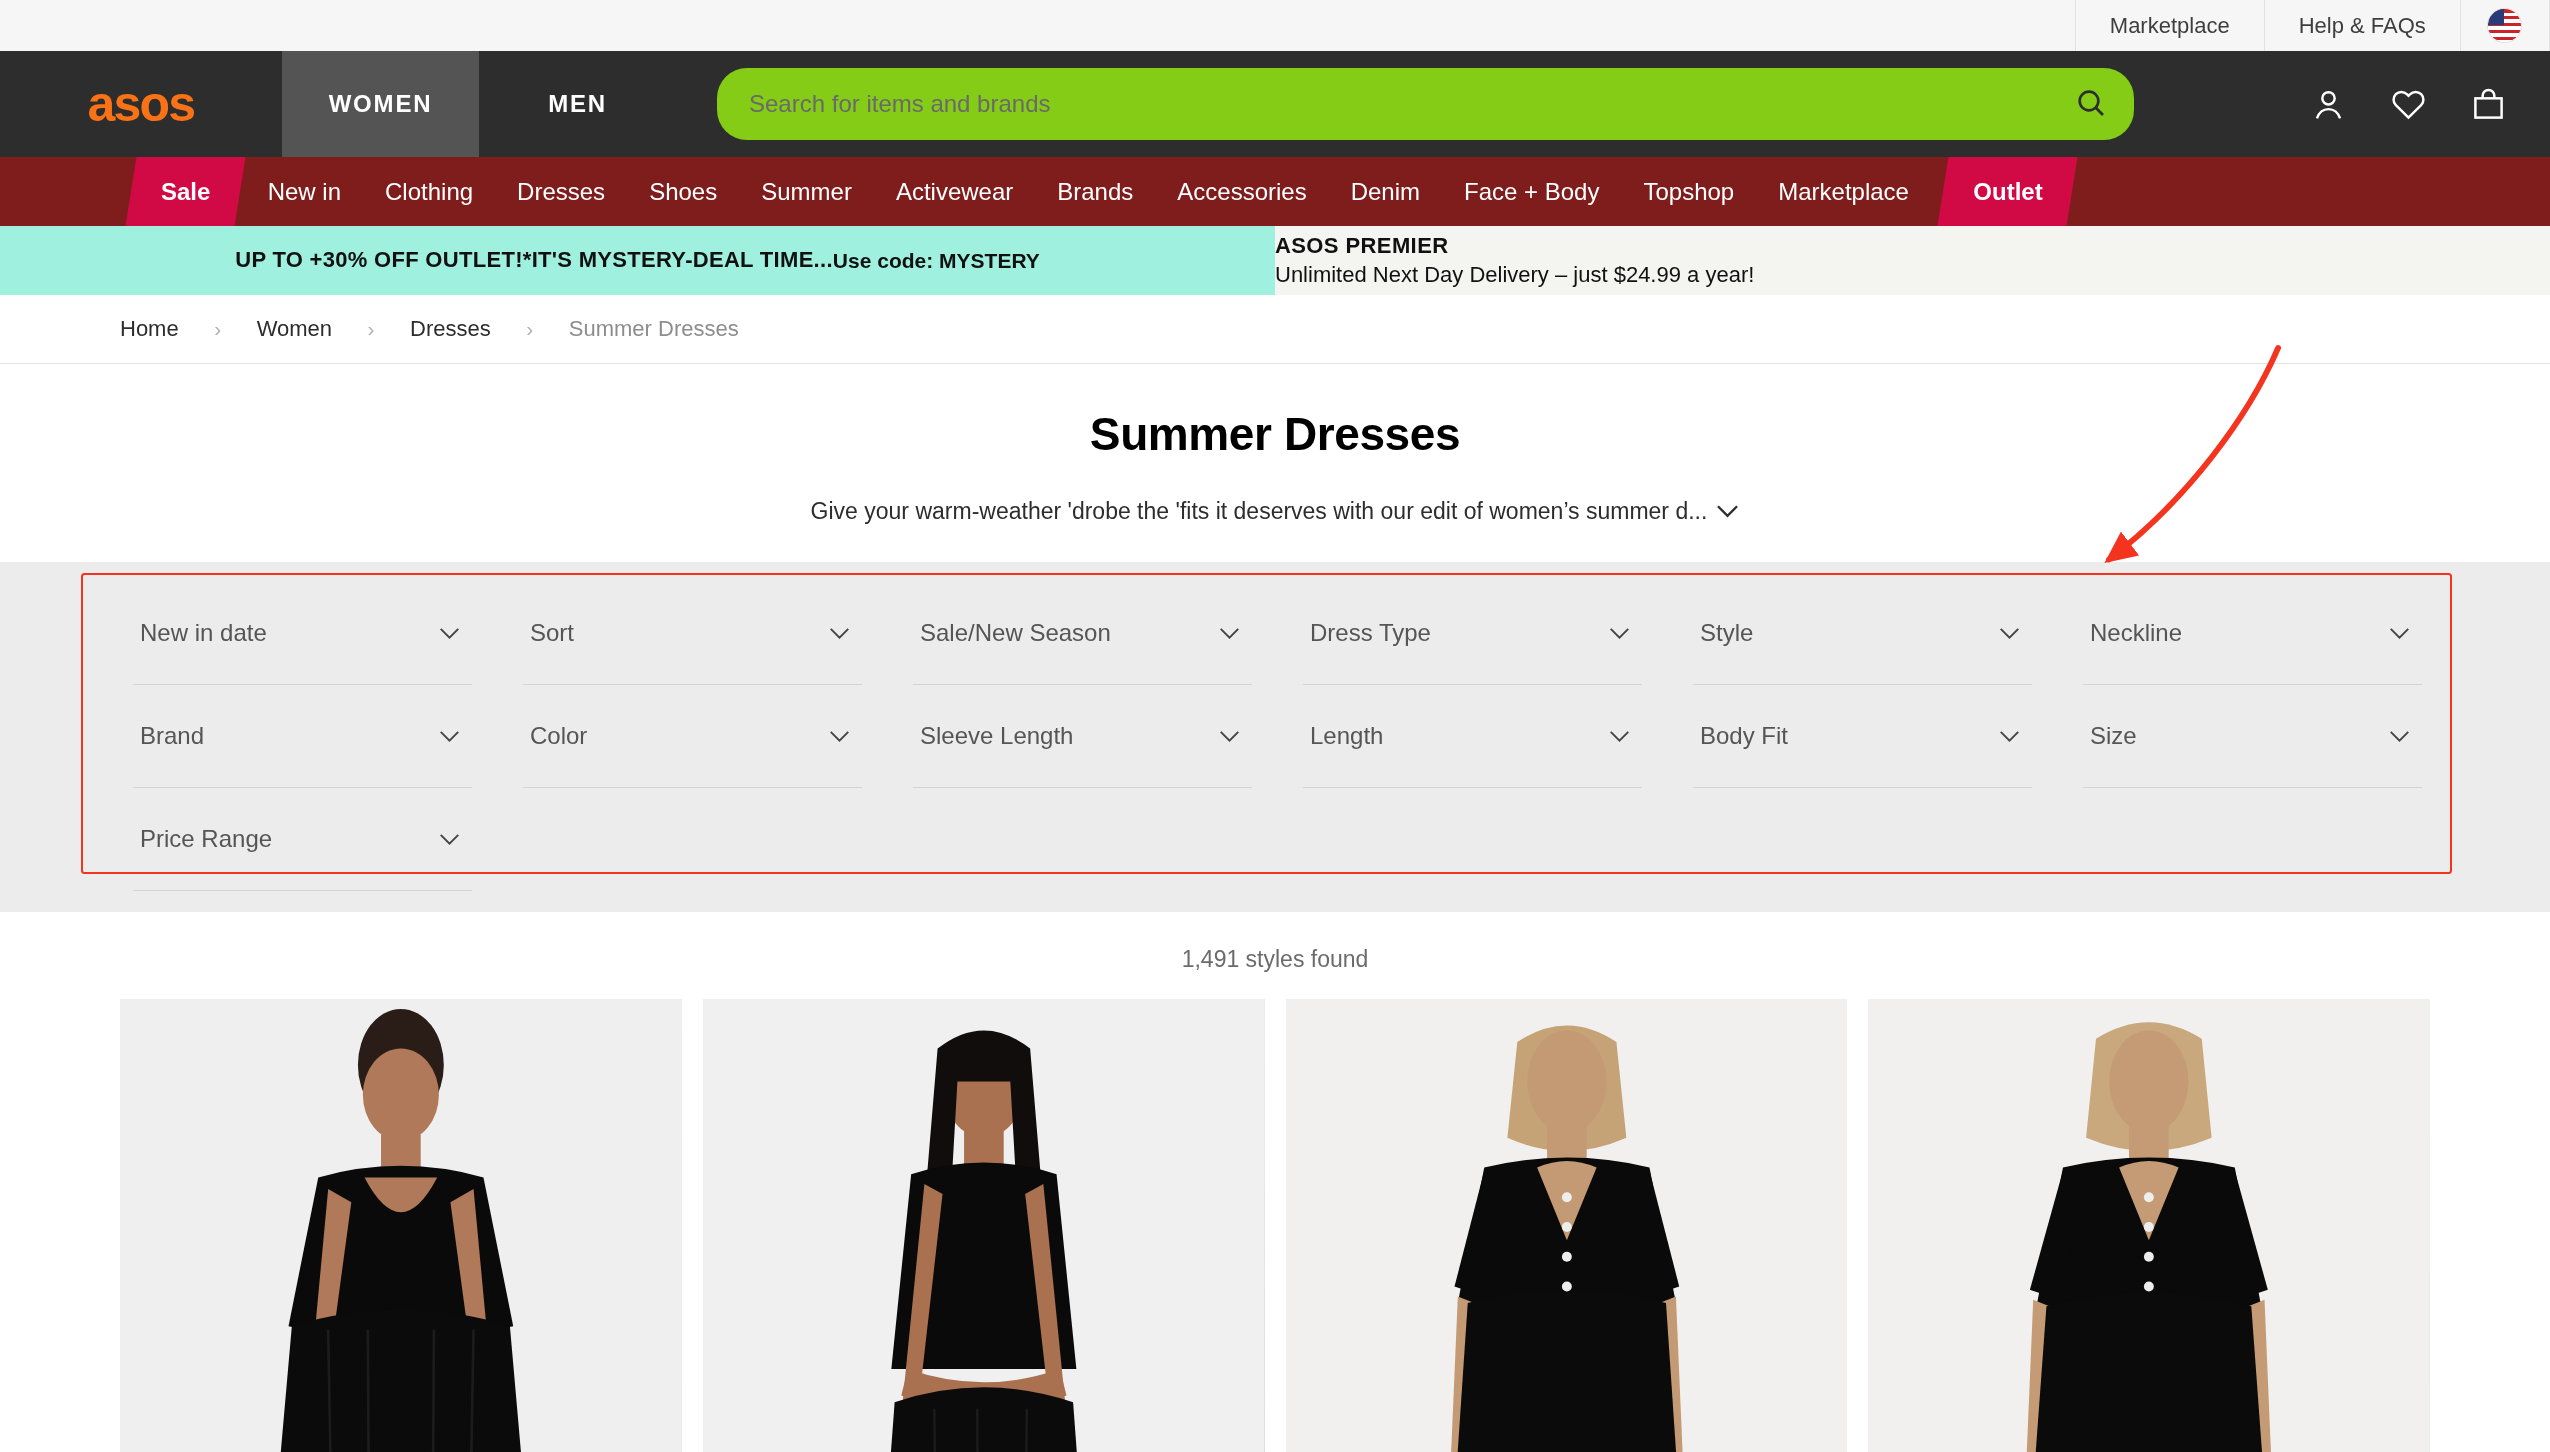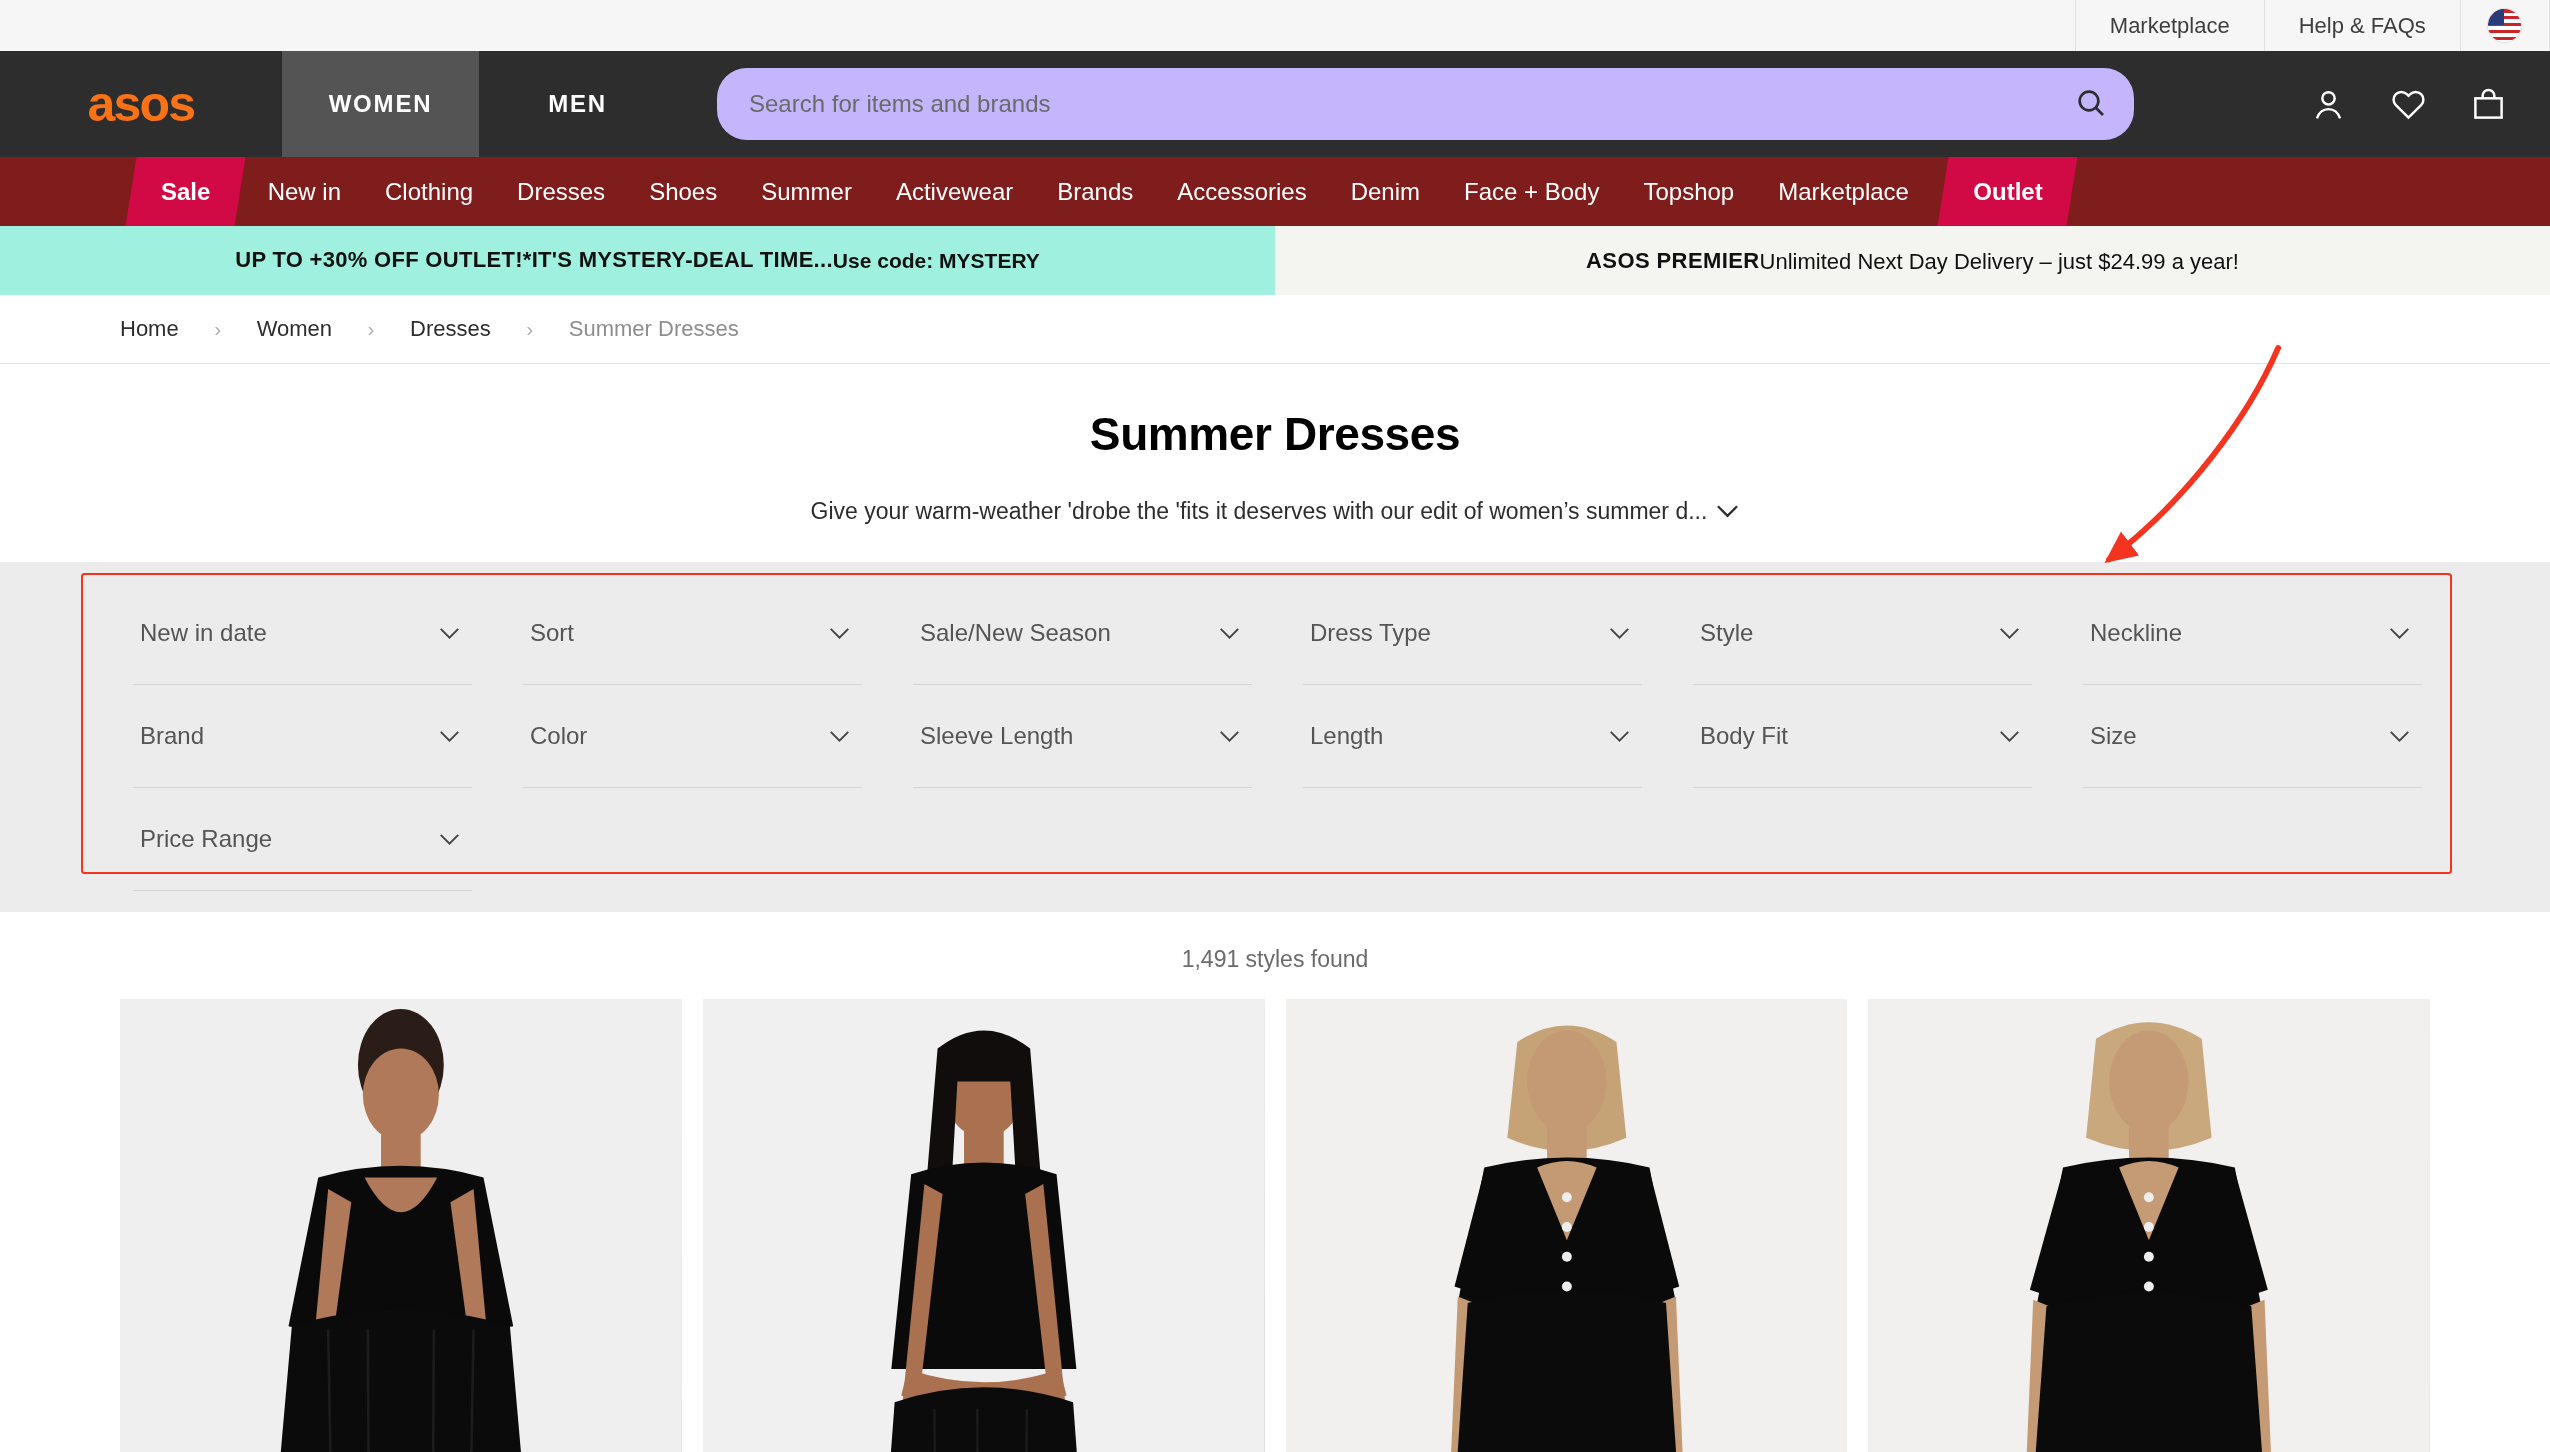--- a/index.html
+++ b/index.html
@@ -76,21 +76,21 @@
   }
   .gender-tab.active { background: #545454; }
   .search-wrap {
     flex: 1;
     display: flex; align-items: center;
     padding: 0 35px 0 41px;
   }
   .search-box {
     width: 1417px;
     height: 72px;
-    background: #c4b5fd;
+    background: #84cc16;
     border-radius: 30px;
     display: flex; align-items: center;
     padding: 0 26.6px 0 32px;
   }
   .search-box input {
     flex: 1;
     border: none; outline: none;
     font-size: 24px;
     color: #2d2d2d;
     font-family: "Liberation Sans", sans-serif;
@@ -150,22 +150,22 @@
     font-weight: 700;
     line-height: 1.12;
     cursor: pointer;
   }
   .promo-left .l1 { font-size: 22px; letter-spacing: 0.3px; }
   .promo-left .l2 { font-size: 22px; letter-spacing: 0.3px; }
   .promo-left .l3 { font-size: 21px; }
   .promo-right {
     flex: 1;
     background: #f4f4f0;
-    display: flex; flex-direction: row;
-    align-items: center; justify-content: center;
+    display: flex; flex-direction: column;
+    align-items: flex-start; justify-content: center;
     color: #111;
     cursor: pointer;
   }
   .promo-right .r1 { font-size: 22px; font-weight: 700; letter-spacing: 0.4px; }
   .promo-right .r2 { font-size: 22px; margin-top: 3.5px; }
 
   
   .breadcrumb {
     height: 69px;
     border-bottom: 0.9px solid #e3e3e3;

